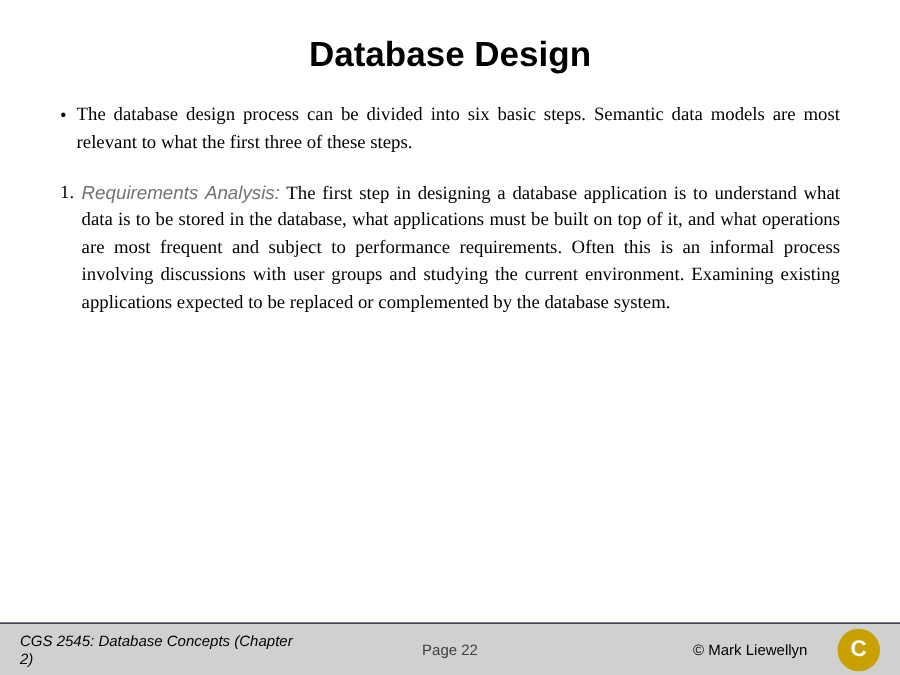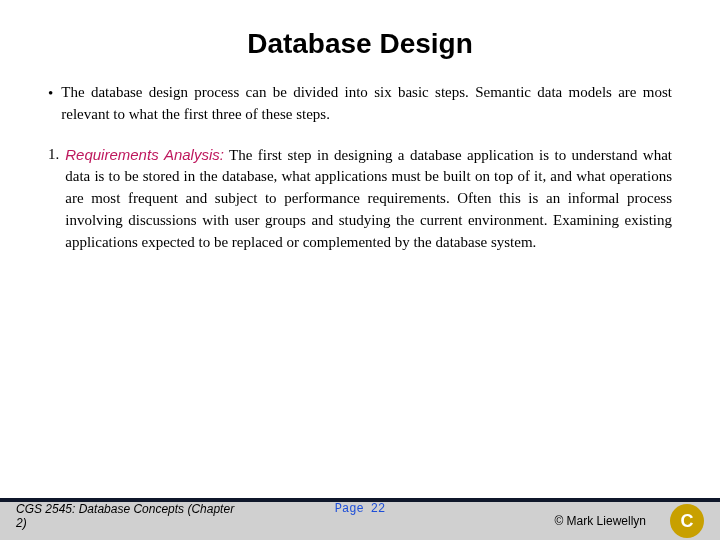--- a/index.html
+++ b/index.html
@@ -72,48 +72,49 @@
       margin-right: 6px;
       font-size: 15px;
     }
 
     .item-body {
       flex: 1;
     }
 
     .requirements-label {
       font-style: italic;
-      color: #be185d;
+      color: #737373;
       font-family: Arial, Helvetica, sans-serif;
       font-size: 15px;
     }
 
     .footer {
       height: 42px;
       background: #d0d0d0;
-      border-top: 4px solid #0f172a;
+      border-top: 1px solid #0f172a;
       display: flex;
+      align-items: center;
       padding: 0 16px;
       flex-shrink: 0;
     }
 
     .footer-left {
       flex: 1;
       font-size: 12px;
       font-family: Arial, Helvetica, sans-serif;
       color: #000;
       font-style: italic;
     }
 
     .footer-center {
       flex: 1;
       text-align: center;
       font-size: 12px;
-      font-family: Liberation Mono, monospace;
-      color: #1d4ed8;
+      font-family: Liberation Sans, sans-serif;
+      color: #404040;
     }
 
     .footer-right {
       flex: 1;
       text-align: right;
       font-size: 12px;
       font-family: Arial, Helvetica, sans-serif;
       color: #000;
       display: flex;
       align-items: center;

